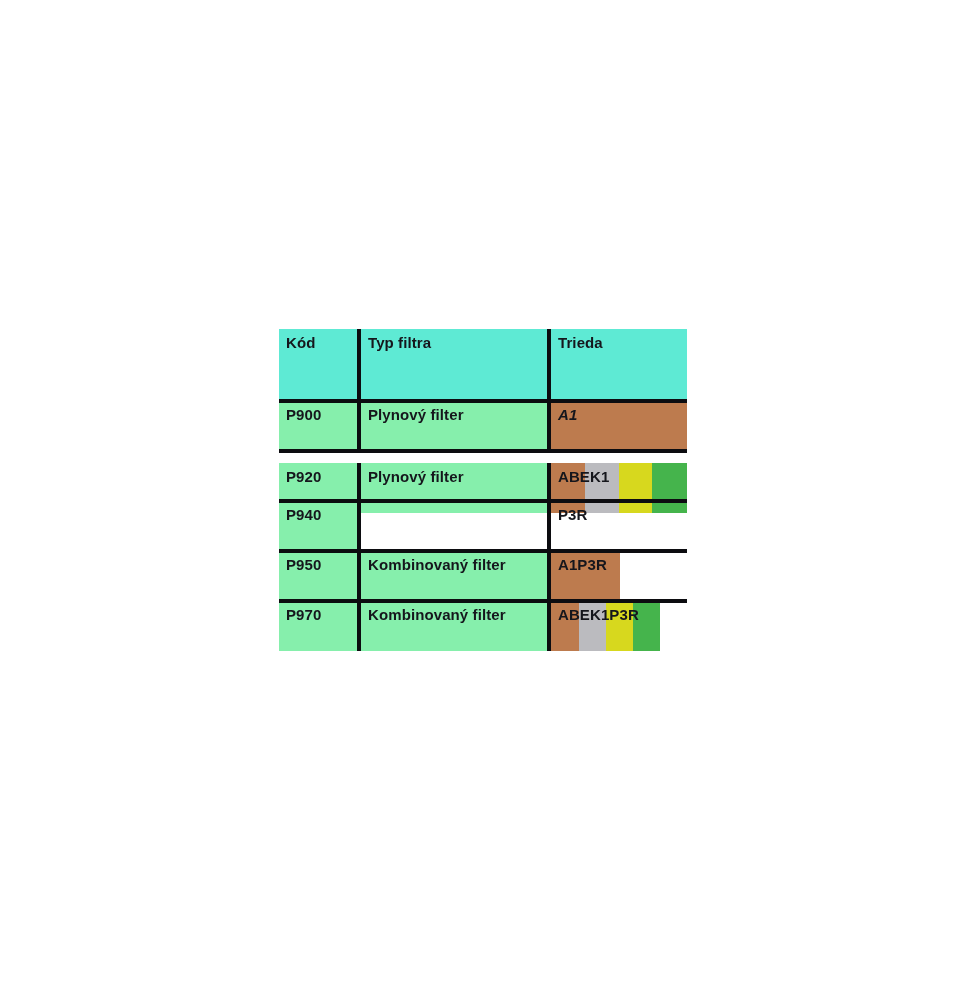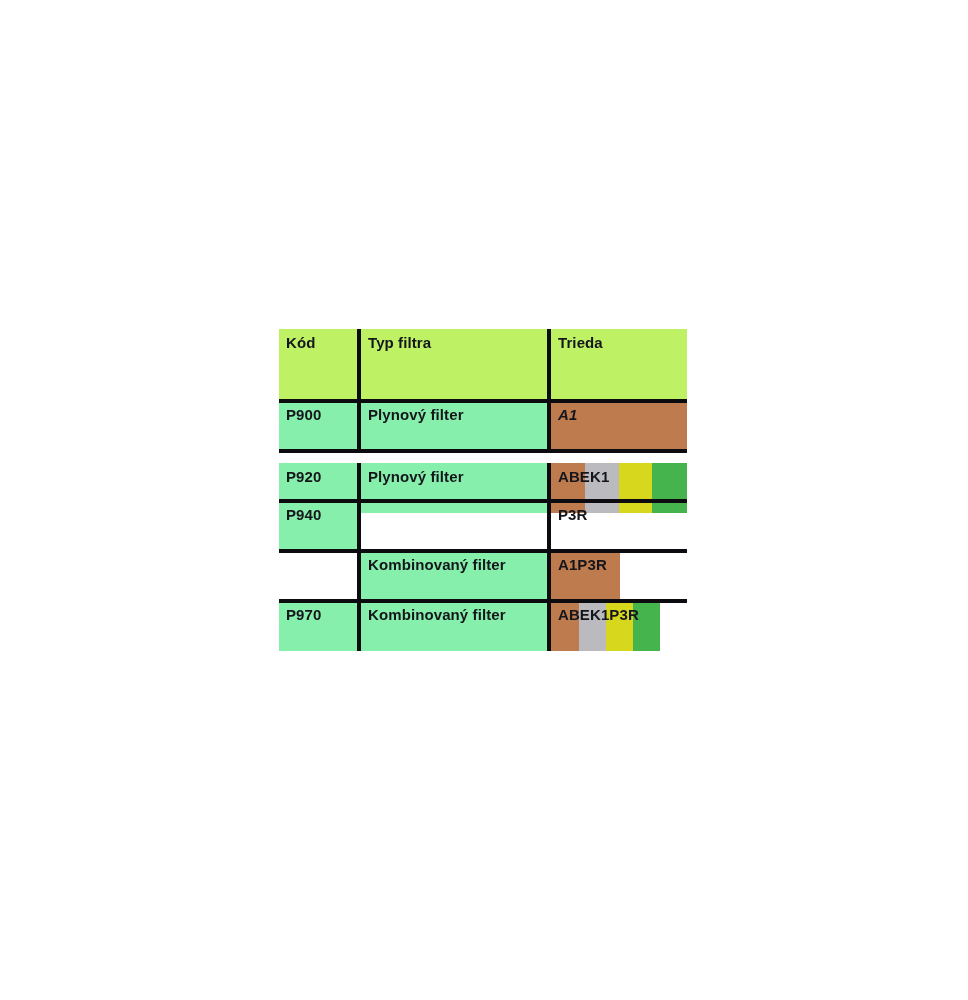--- a/index.html
+++ b/index.html
@@ -36,21 +36,21 @@
     position: absolute;
     top: 0;
     height: 100%;
     box-sizing: border-box;
   }
   .col-code   { left: 0px;   width: 80px; }
   .col-type   { left: 82px;  width: 188px; }
   .col-class  { left: 272px; width: 136px; }
 
   
-  .fill-head { background: #bef264; text-align: center; }
+  .fill-head { background: #5eead4; text-align: center; }
   .fill-body { background: #86efac; }
   .fill-white { background: #ffffff; }
 
   
   .cell-text {
     position: absolute;
     left: 7px;
     top: 5px;
     font-size: 15px;
     font-weight: bold;
@@ -151,20 +151,23 @@
       <div class="cell col-code fill-body">
         <span class="cell-text">P940</span>
       </div>
       <div class="cell col-class fill-white"></div>
       <span class="cell-text" style="left: 279px;">P3R</span>
       <div class="vsep vsep-1"></div>
       <div class="vsep vsep-2"></div>
     </div>
     <div class="hsep" style="top: 220px; width: 408px;"></div>
     <div class="trow" style="top: 222px; height: 50px;">
+      <div class="cell col-code fill-body">
+        <span class="cell-text">P950</span>
+      </div>
       <div class="cell col-type fill-body">
         <span class="cell-text">Kombinovaný filter</span>
       </div>
       <div class="cell col-class fill-white"></div>
       <div class="band-strip" style="width: 69px;">
         <div class="band" style="width: 69px; background: rgb(189, 123, 78);"></div>
       </div>
       <span class="cell-text" style="left: 279px;">A1P3R</span>
       <div class="vsep vsep-1"></div>
       <div class="vsep vsep-2"></div>

